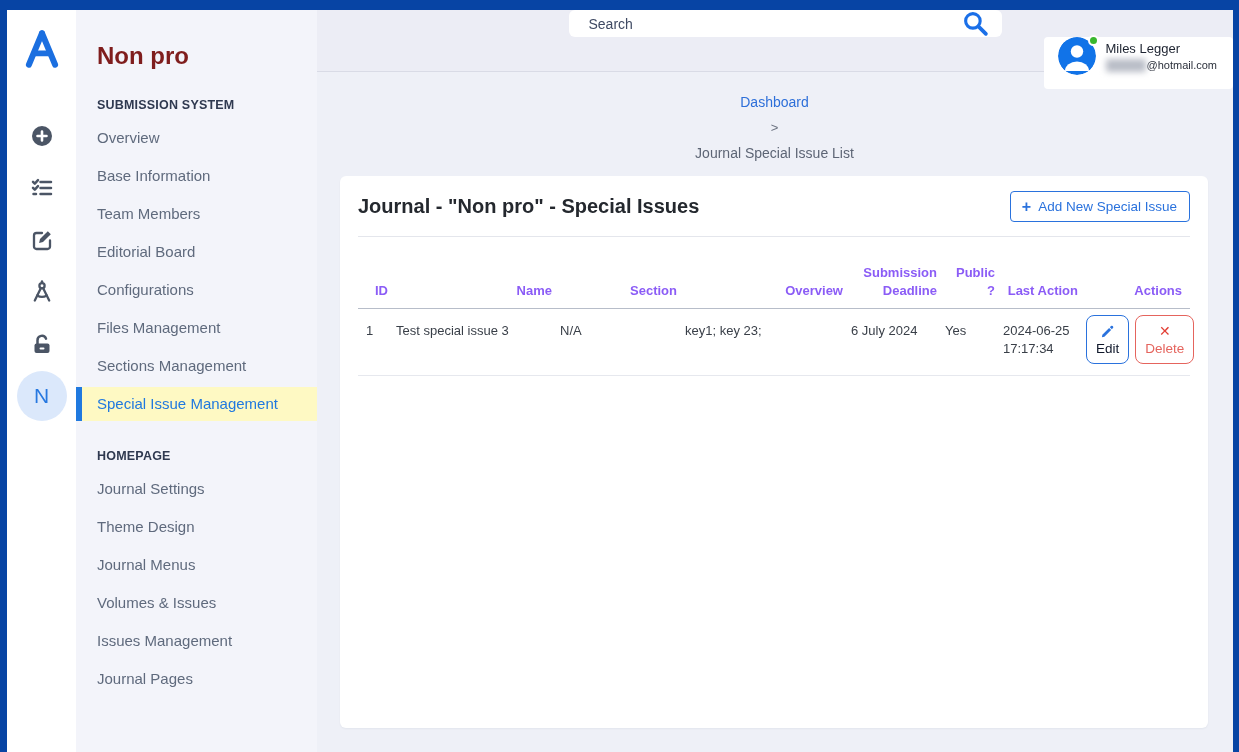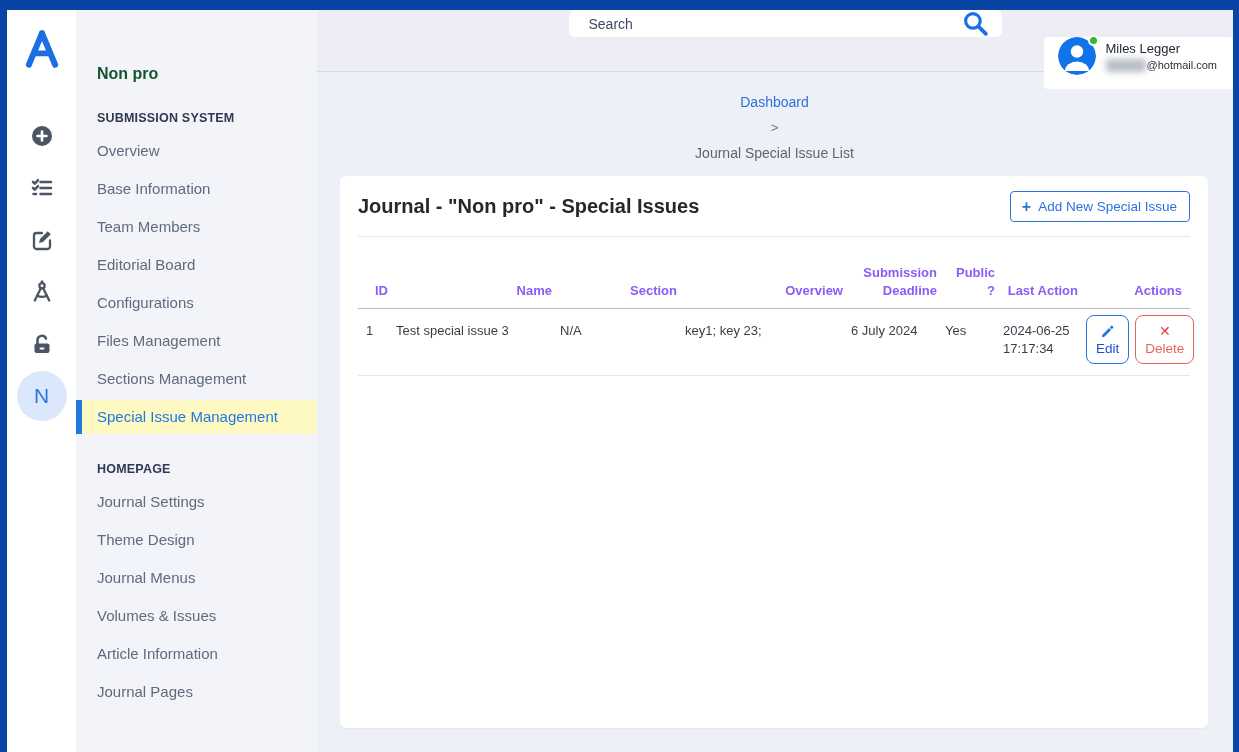--- a/index.html
+++ b/index.html
@@ -27,21 +27,21 @@
   }
   .rail-btn svg { width: 24px; height: 24px; display: block; }
   .rail-avatar {
     width: 50px; height: 50px; border-radius: 50%;
     background: #dbe8fb; color: #2778e0;
     display: flex; align-items: center; justify-content: center;
     font-size: 21px; margin-top: -13px; cursor: pointer;
   }
   
   .sidebar { width: 241px; background: #f3f4fa; height: 742px; flex-shrink: 0; }
-  .sidebar-title { color: #14532d; font-size: 16px; font-weight: bold; padding: 32px 0 0 21px; margin-top: 23px; }
+  .sidebar-title { color: #7f1d1d; font-size: 24px; font-weight: bold; padding: 32px 0 0 21px; }
   .sec-heading {
     font-size: 12.5px; font-weight: bold; color: #2f3950;
     letter-spacing: .2px; padding-left: 21px; margin-top: 28px; margin-bottom: 7px;
   }
   .side-item {
     display: block; height: 38px; line-height: 38px; padding-left: 21px;
     font-size: 15px; color: #5f6a7d; text-decoration: none; cursor: pointer;
   }
   .side-item.active {
     background: #fef9c3; color: #2079df;
@@ -113,21 +113,21 @@
     padding: 13px 8px 17px 0; border-bottom: 1px solid #e6e8ee; line-height: 1.4;
   }
   .issues th:first-child, .issues td:first-child { padding-left: 8px; }
   .issues td.actions-cell { padding-top: 6px; padding-bottom: 6px; }
   .actions-wrap { display: flex; gap: 6px; }
   .btn-action {
     display: flex; flex-direction: column; align-items: center; gap: 3px;
     background: #ffffff; border-radius: 8px; padding: 8px 9px 7px;
     font-size: 13.5px; font-family: inherit; cursor: pointer; line-height: 1;
   }
-  .btn-edit { border: 1px solid #2a72dd; color: #1d4ed8; }
+  .btn-edit { border: 1px solid #2a72dd; color: #0f172a; }
   .btn-delete { border: 1px solid #e5645d; color: #e5645d; }
   .pencil-ic { width: 15px; height: 15px; }
   .x-ic { color: #e23f35; font-weight: bold; font-size: 14px; height: 15px; }
 </style>
 </head>
 <body>
 
 <div class="page">
 
   <nav class="rail">
@@ -189,21 +189,21 @@
     <a class="side-item">Configurations</a>
     <a class="side-item">Files Management</a>
     <a class="side-item">Sections Management</a>
     <a class="side-item active">Special Issue Management</a>
 
     <div class="sec-heading">HOMEPAGE</div>
     <a class="side-item">Journal Settings</a>
     <a class="side-item">Theme Design</a>
     <a class="side-item">Journal Menus</a>
     <a class="side-item">Volumes &amp; Issues</a>
-    <a class="side-item">Article Information</a>
+    <a class="side-item">Issues Management</a>
     <a class="side-item">Journal Pages</a>
   </nav>
 
   <div class="main">
 
     <header class="topbar">
       <div class="searchbox">
         <input type="text" placeholder="Search" style="">
         <svg class="search-glass" viewBox="0 0 26 26" fill="none">
           <circle cx="10.5" cy="10.5" r="7" stroke="#1a6fe8" stroke-width="3"></circle>

